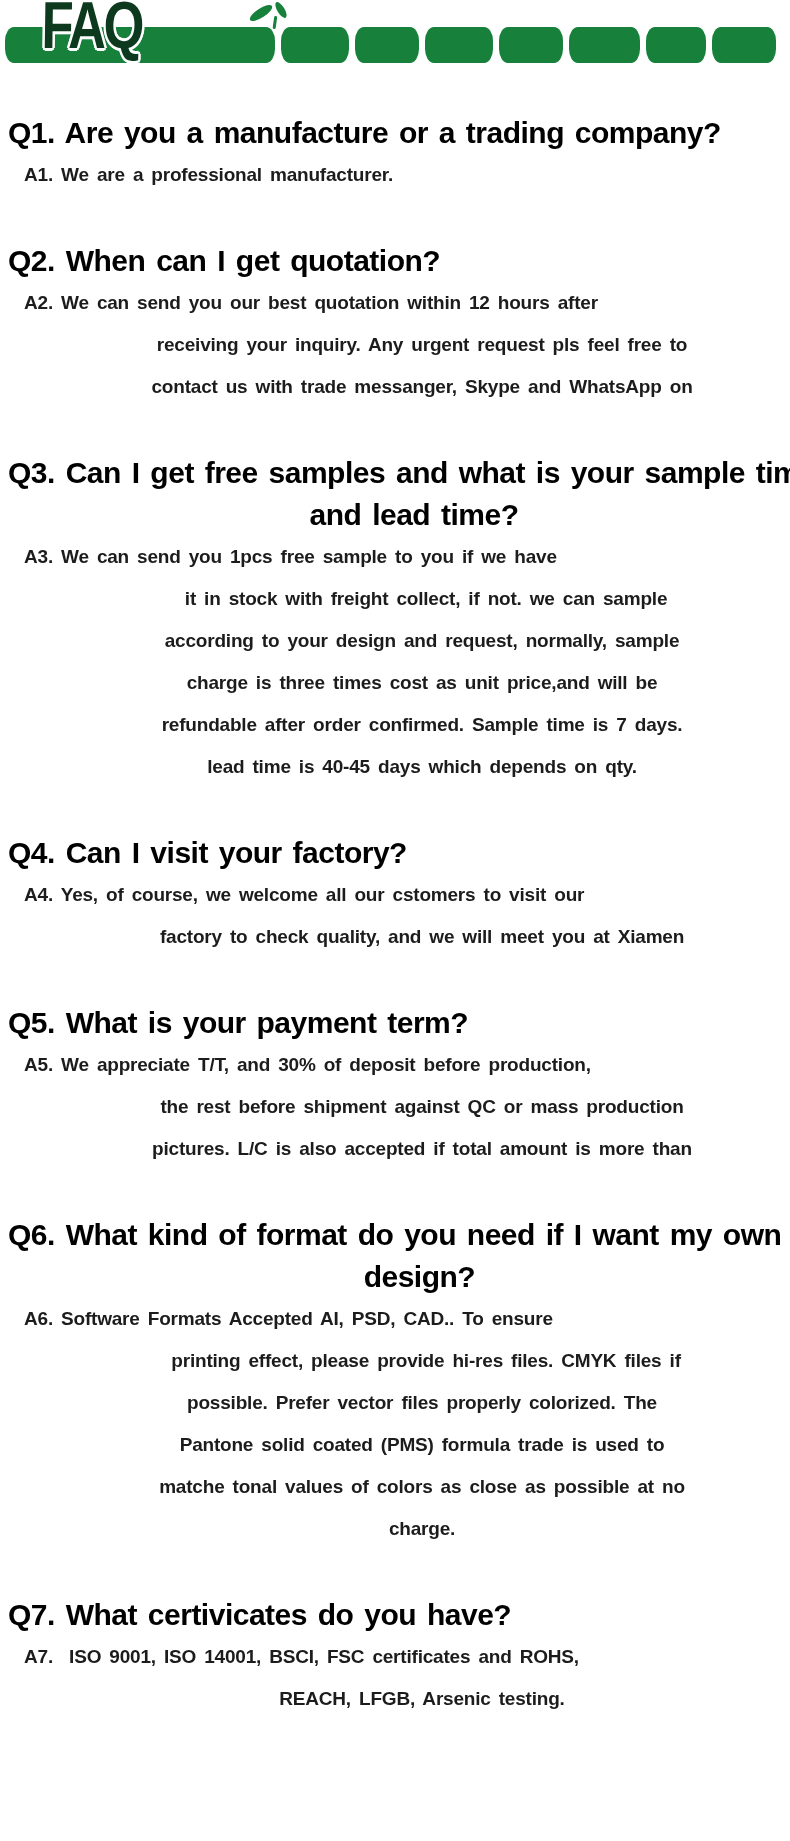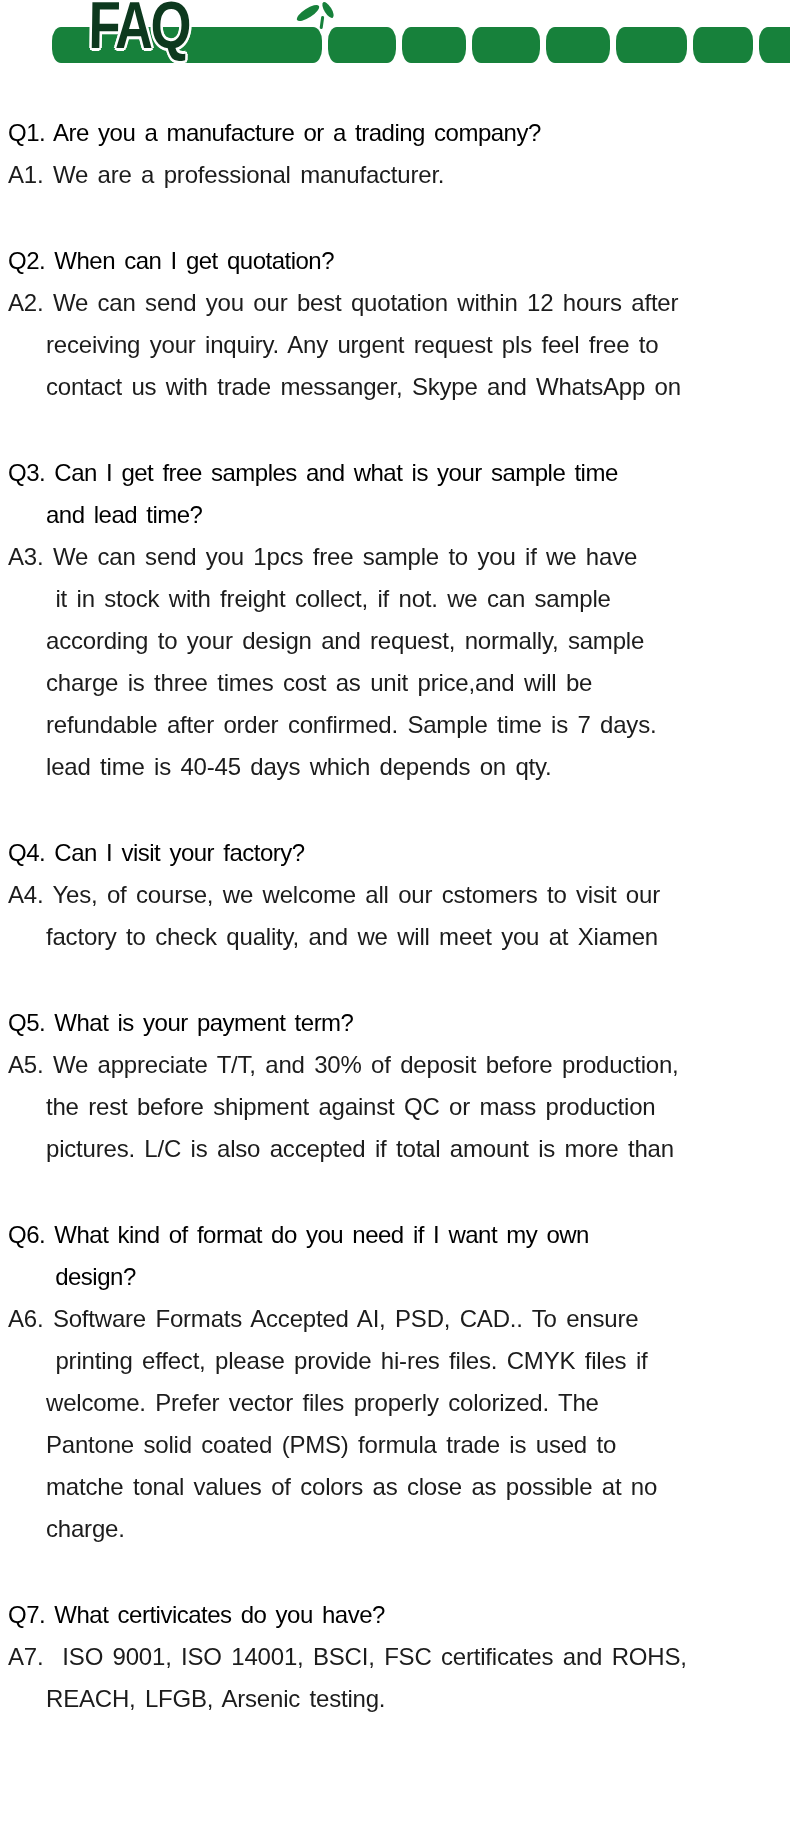--- a/index.html
+++ b/index.html
@@ -12,21 +12,20 @@
     height: 1841px;
     overflow: hidden;
     font-family: "Liberation Sans", sans-serif;
     position: relative;
   }
 
   
   .header {
     position: relative;
     height: 63px;
-    margin-left: 47px;
   }
   .bamboo-bar {
     position: absolute;
     top: 27px;
     left: 5px;
     right: 0;
     height: 36px;
     display: flex;
     gap: 6px;
     overflow: hidden;
@@ -64,39 +63,41 @@
 
   
   .content {
     margin-top: 49px;
     padding: 0 8px;
   }
   section.faq-item {
     margin-bottom: 44px;
   }
   .q-line {
-    font-size: 24px;
-    font-weight: normal;
+    font-size: 30px;
+    font-weight: bold;
     line-height: 42px;
     color: var(--question-text, #000);
     letter-spacing: -0.5px;
     word-spacing: 3px;
     white-space: pre;
   }
   .a-line {
-    font-size: 24px;
-    font-weight: normal;
+    font-size: 19px;
+    font-weight: bold;
     line-height: 42px;
     color: var(--answer-text, #1C1C1C);
     letter-spacing: -0.2px;
     word-spacing: 3px;
     white-space: pre;
+    margin-left: 16px;
   }
   .cont {
     padding-left: 38px;
+    text-align: center;
   }
 </style>
 </head>
 <body>
 
 <header class="header">
   <div class="bamboo-bar">
       <div class="seg" style="width: 270px;"></div>
       <div class="seg" style="width: 68px;"></div>
       <div class="seg" style="width: 64px;"></div>
@@ -144,21 +145,21 @@
       <div class="q-line">Q5. What is your payment term?</div>
       <div class="a-line">A5. We appreciate T/T, and 30% of deposit before production,</div>
       <div class="a-line cont">the rest before shipment against QC or mass production</div>
       <div class="a-line cont">pictures. L/C is also accepted if total amount is more than</div>
     </section>
     <section class="faq-item">
       <div class="q-line">Q6. What kind of format do you need if I want my own</div>
       <div class="q-line cont"> design?</div>
       <div class="a-line">A6. Software Formats Accepted AI, PSD, CAD.. To ensure</div>
       <div class="a-line cont"> printing effect, please provide hi-res files. CMYK files if</div>
-      <div class="a-line cont">welcome. Prefer vector files properly colorized. The</div>
+      <div class="a-line cont">possible. Prefer vector files properly colorized. The</div>
       <div class="a-line cont">Pantone solid coated (PMS) formula trade is used to</div>
       <div class="a-line cont">matche tonal values of colors as close as possible at no</div>
       <div class="a-line cont">charge.</div>
     </section>
     <section class="faq-item">
       <div class="q-line">Q7. What certivicates do you have?</div>
       <div class="a-line">A7.  ISO 9001, ISO 14001, BSCI, FSC certificates and ROHS,</div>
       <div class="a-line cont">REACH, LFGB, Arsenic testing.</div>
     </section>
   </main>

